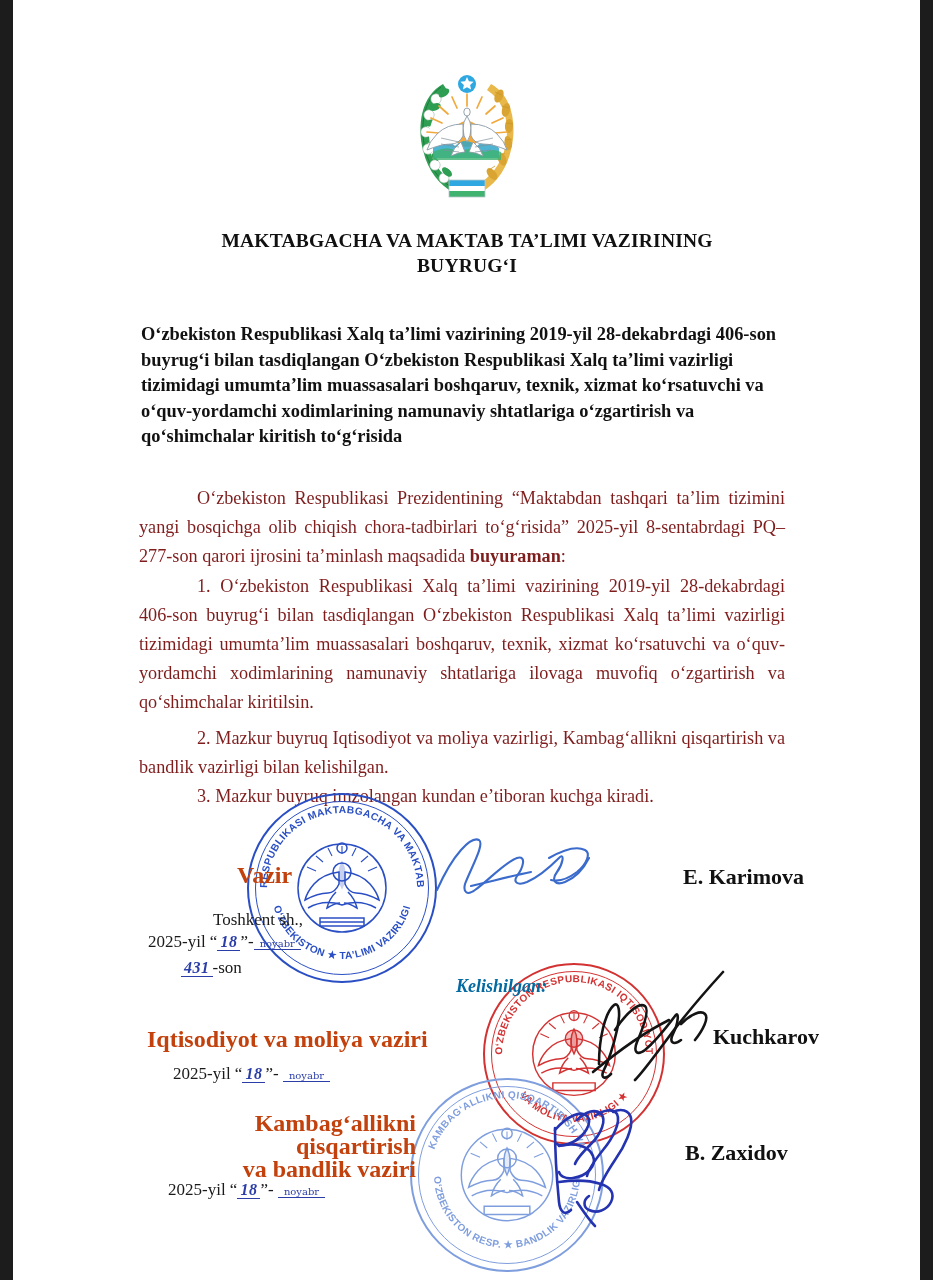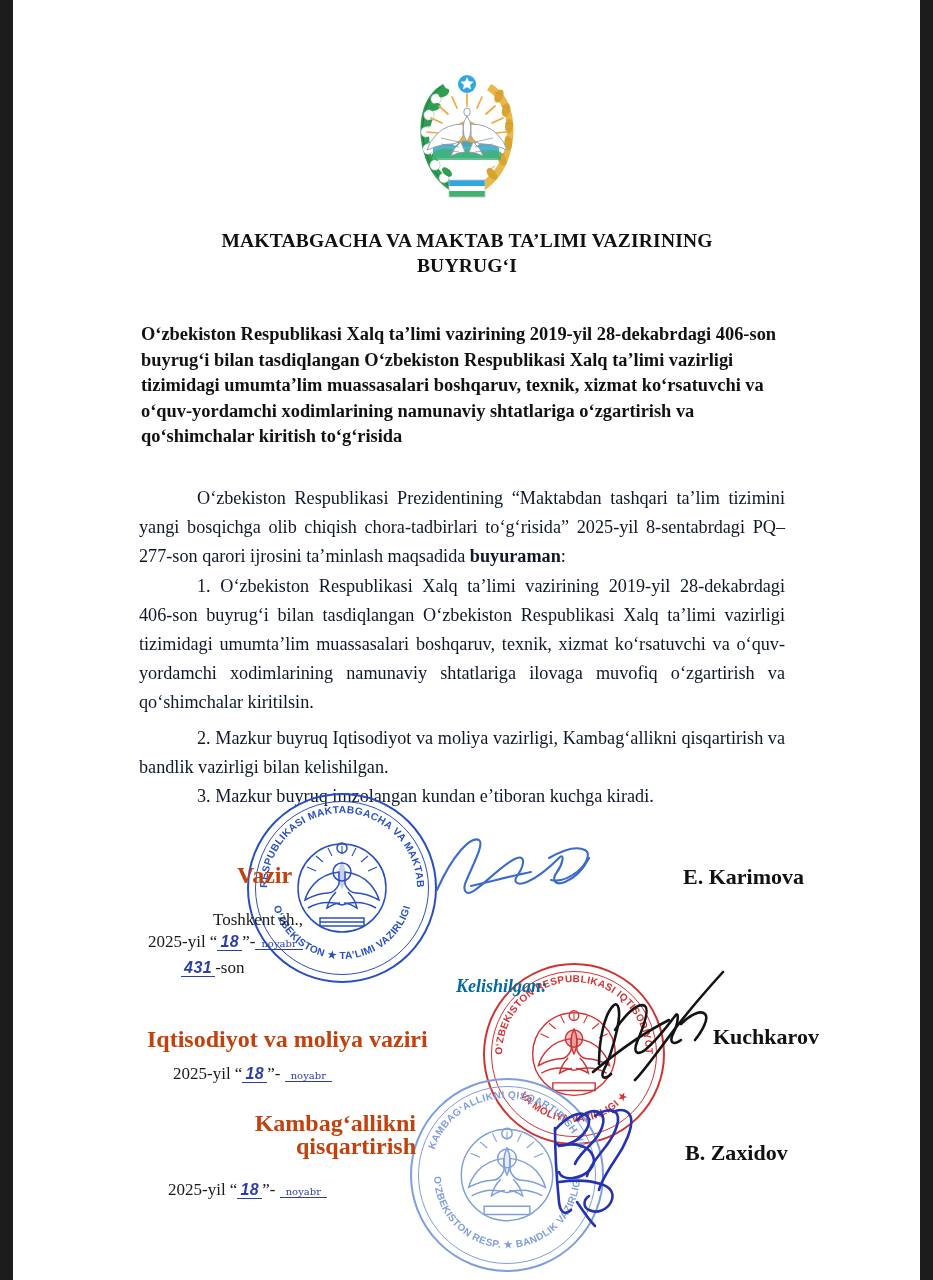--- a/index.html
+++ b/index.html
@@ -27,42 +27,42 @@
   }
   .hdr-1{top:228px;}
   .subtitle{
     position:absolute;left:128px;width:652px;top:322px;
     font-weight:bold;font-size:18.4px;line-height:25.5px;color:#111;
   }
 
   
   .body-txt{
     position:absolute;left:126px;width:646px;
-    font-size:18.2px;line-height:29px;color:#0f172a;
+    font-size:18.2px;line-height:29px;color:#7f1d1d;
     text-align:justify;text-indent:58px;
     -webkit-hyphens:none;hyphens:none;
   }
   .body-txt b{font-weight:bold;}
   .p1{top:484px;}
   .p2{top:572px;}
   .p3{top:724px;}
   .p4{top:782px;text-indent:58px;}
 
   
   .sig-label{
     position:absolute;font-weight:bold;font-size:24px;line-height:23px;color:#c2410c;
   }
   .sig-name{
     position:absolute;font-weight:bold;font-size:22px;color:#111;
   }
   .datline{
     position:absolute;font-size:17px;color:#1a1a1a;line-height:24px;white-space:nowrap;
   }
   .hand{
-    font-family:Liberation Sans, sans-serif;font-style:italic;font-weight:bold;
+    font-family:Liberation Serif, serif;font-style:italic;font-weight:bold;
     color:#2b3ea8;border-bottom:1.3px solid #2b3ea8;padding:0 3px;
     font-size:16px;letter-spacing:.5px;
   }
   .hand-w{
     font-family:"DejaVu Serif",serif;color:#2b3ea8;
     border-bottom:1.3px solid #2b3ea8;padding:0 6px;font-size:10px;
   }
   .kelish{
     position:absolute;font-weight:bold;font-style:italic;font-size:18px;color:#0369a1;
   }
@@ -326,20 +326,21 @@
       <path d="M20 104 C44 84 72 64 96 52"></path>
     </g>
   </svg>
 
   <div class="datline" style="left:160px;top:1062px;">
     <span>2025-yil “</span><span class="hand">18</span><span>”- </span><span class="hand-w">noyabr</span>
   </div>
 
   <div class="sig-label" style="left:133px;top:1112px;width:270px;text-align:right;">
     <div>Kambag‘allikni qisqartirish</div>
+    <div>va bandlik vaziri</div>
   </div>
 
   <div class="sig-name" style="left:672px;top:1140px;">B. Zaxidov</div>
 
   <svg class="ink" style="left:520px;top:1098px;" width="130" height="130" viewBox="0 0 130 130">
     <g fill="none" stroke="#2433b0" stroke-width="2.6" stroke-linecap="round">
       <path d="M22 30 C22 58 24 84 26 104 C27 114 32 118 38 112"></path>
       <path d="M22 32 C34 18 48 12 54 18 C60 24 52 38 40 44 C32 48 26 48 24 46"></path>
       <path d="M26 48 C42 44 56 48 60 58 C64 68 54 78 40 80 C32 81 27 78 26 74"></path>
       <path d="M44 22 C52 14 62 10 68 16 C74 22 68 36 58 46 C50 54 44 60 42 66"></path>

